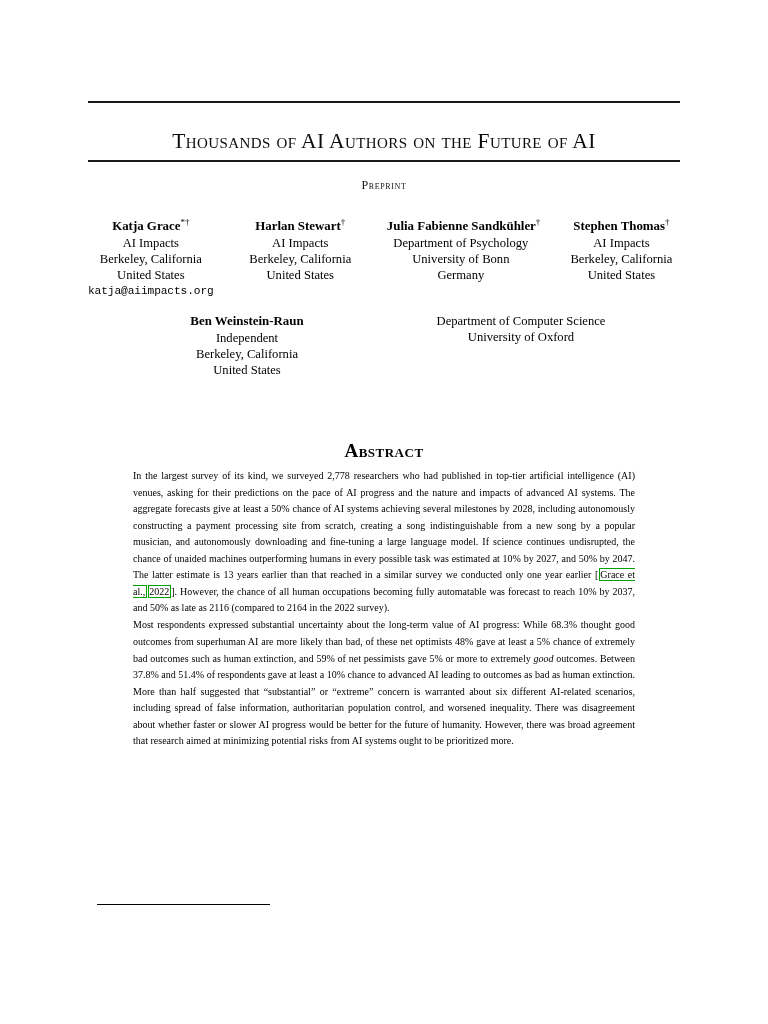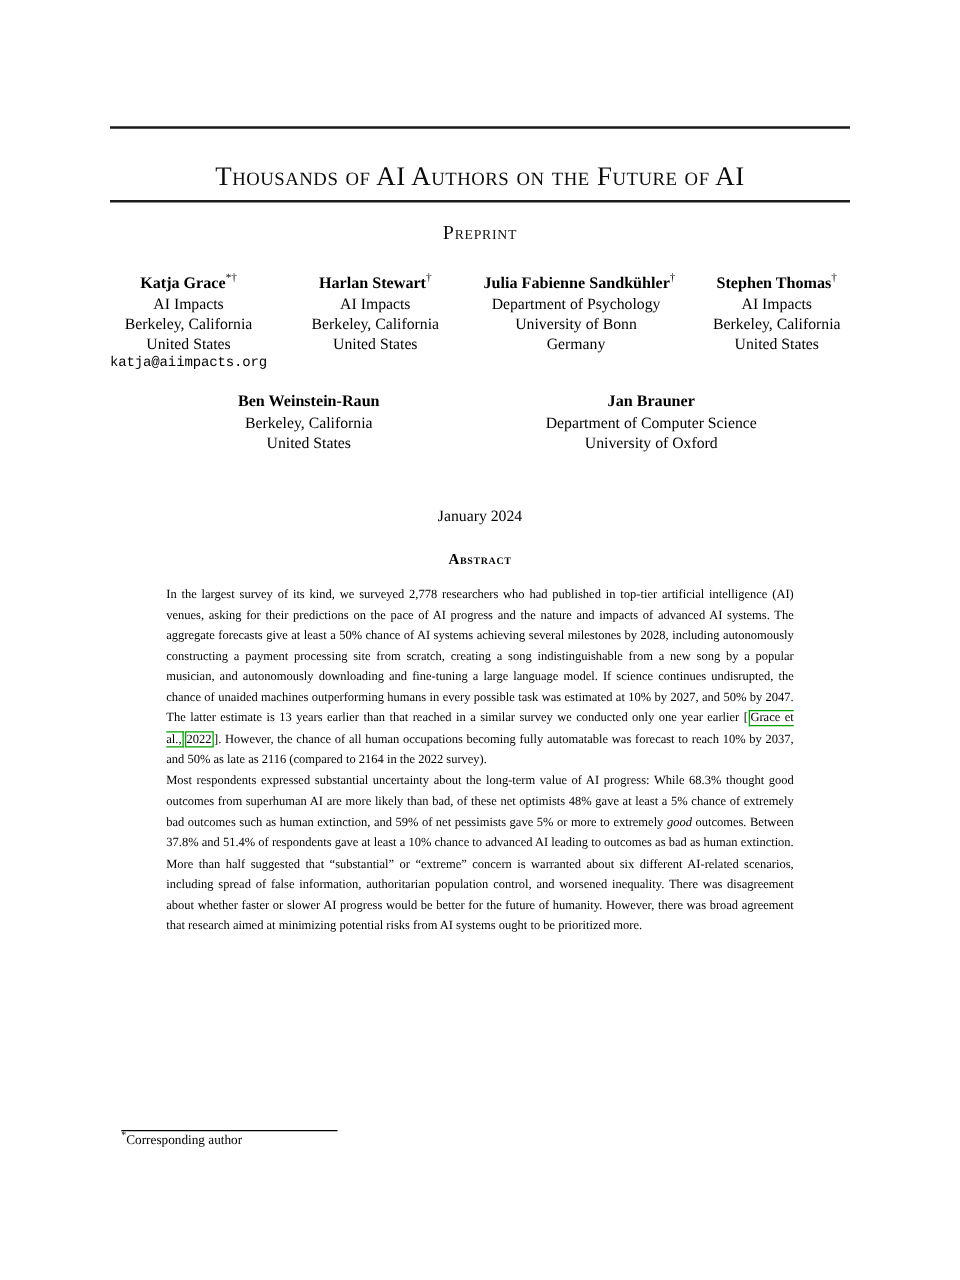--- a/index.html
+++ b/index.html
@@ -48,21 +48,21 @@
     font-weight: 400;
     color: #0d0d0d;
   }
 
   .preprint {
     position: absolute;
     left: 88px;
     top: 178px;
     width: 592px;
     text-align: center;
-    font-size: 16px;
+    font-size: 12px;
     font-variant: small-caps;
     letter-spacing: 0.6px;
     color: #111111;
   }
 
   
   .author-row {
     position: absolute;
     left: 88px;
     width: 592px;
@@ -111,21 +111,21 @@
     font-size: 12.6px;
   }
 
   
   .abstract-heading {
     position: absolute;
     left: 88px;
     top: 440px;
     width: 592px;
     text-align: center;
-    font-size: 12px;
+    font-size: 19px;
     font-weight: bold;
     font-variant: small-caps;
     letter-spacing: 0.5px;
   }
 
   .abstract-body {
     position: absolute;
     left: 133px;
     top: 468px;
     width: 502px;
@@ -216,40 +216,38 @@
       <div class="author-line">Berkeley, California</div>
       <div class="author-line">United States</div>
     </div>
 
   </div>
 
   <div class="author-row row2">
 
     <div class="author">
       <div class="author-name"><span>Ben Weinstein-Raun</span></div>
-      <div class="author-line">Berkeley, California</div>
-      <div class="author-line">United States</div>
-    </div>
-
-    <div class="author">
-      <div class="author-name"><span>Jan Brauner</span></div>
+      <div class="author-line">Independent</div>
+      <div class="author-line">Berkeley, California</div>
+      <div class="author-line">United States</div>
+    </div>
+
+    <div class="author">
       <div class="author-line">Department of Computer Science</div>
       <div class="author-line">University of Oxford</div>
     </div>
 
   </div>
 
-  <div class="pub-date">January 2024</div>
 
   <div class="abstract-heading">Abstract</div>
 
   <div class="abstract-body">
     <p><span>In the largest survey of its kind, we surveyed 2,778 researchers who had published in top-tier artificial intelligence (AI) venues, asking for their predictions on the pace of AI progress and the nature and impacts of advanced AI systems. The aggregate forecasts give at least a 50% chance of AI systems achieving several milestones by 2028, including autonomously constructing a payment processing site from scratch, creating a song indistinguishable from a new song by a popular musician, and autonomously downloading and fine-tuning a large language model. If science continues undisrupted, the chance of unaided machines outperforming humans in every possible task was estimated at 10% by 2027, and 50% by 2047.  The latter estimate is 13 years earlier than that reached in a similar survey we conducted only one year earlier </span><span class="cite-link"><span>[</span><span class="cite-box">Grace et al.,</span><span class="cite-box">2022</span><span>]</span></span><span>. However, the chance of all human occupations becoming fully automatable was forecast to reach 10% by 2037, and 50% as late as 2116 (compared to 2164 in the 2022 survey).</span></p>
     <p><span>Most respondents expressed substantial uncertainty about the long-term value of AI progress: While 68.3% thought good outcomes from superhuman AI are more likely than bad, of these net optimists 48% gave at least a 5% chance of extremely bad outcomes such as human extinction, and 59% of net pessimists gave 5% or more to extremely </span><em class="it">good</em><span> outcomes. Between 37.8% and 51.4% of respondents gave at least a 10% chance to advanced AI leading to outcomes as bad as human extinction. More than half suggested that “substantial” or “extreme” concern is warranted about six different AI-related scenarios, including spread of false information, authoritarian population control, and worsened inequality. There was disagreement about whether faster or slower AI progress would be better for the future of humanity. However, there was broad agreement that research aimed at minimizing potential risks from AI systems ought to be prioritized more.</span></p>
   </div>
 
   <div class="footnote-rule"></div>
 
   <div class="footnotes">
-    <div><span class="fmark">*</span><span>Corresponding author</span></div>
   </div>
 
 </div>
 
 </body></html>

